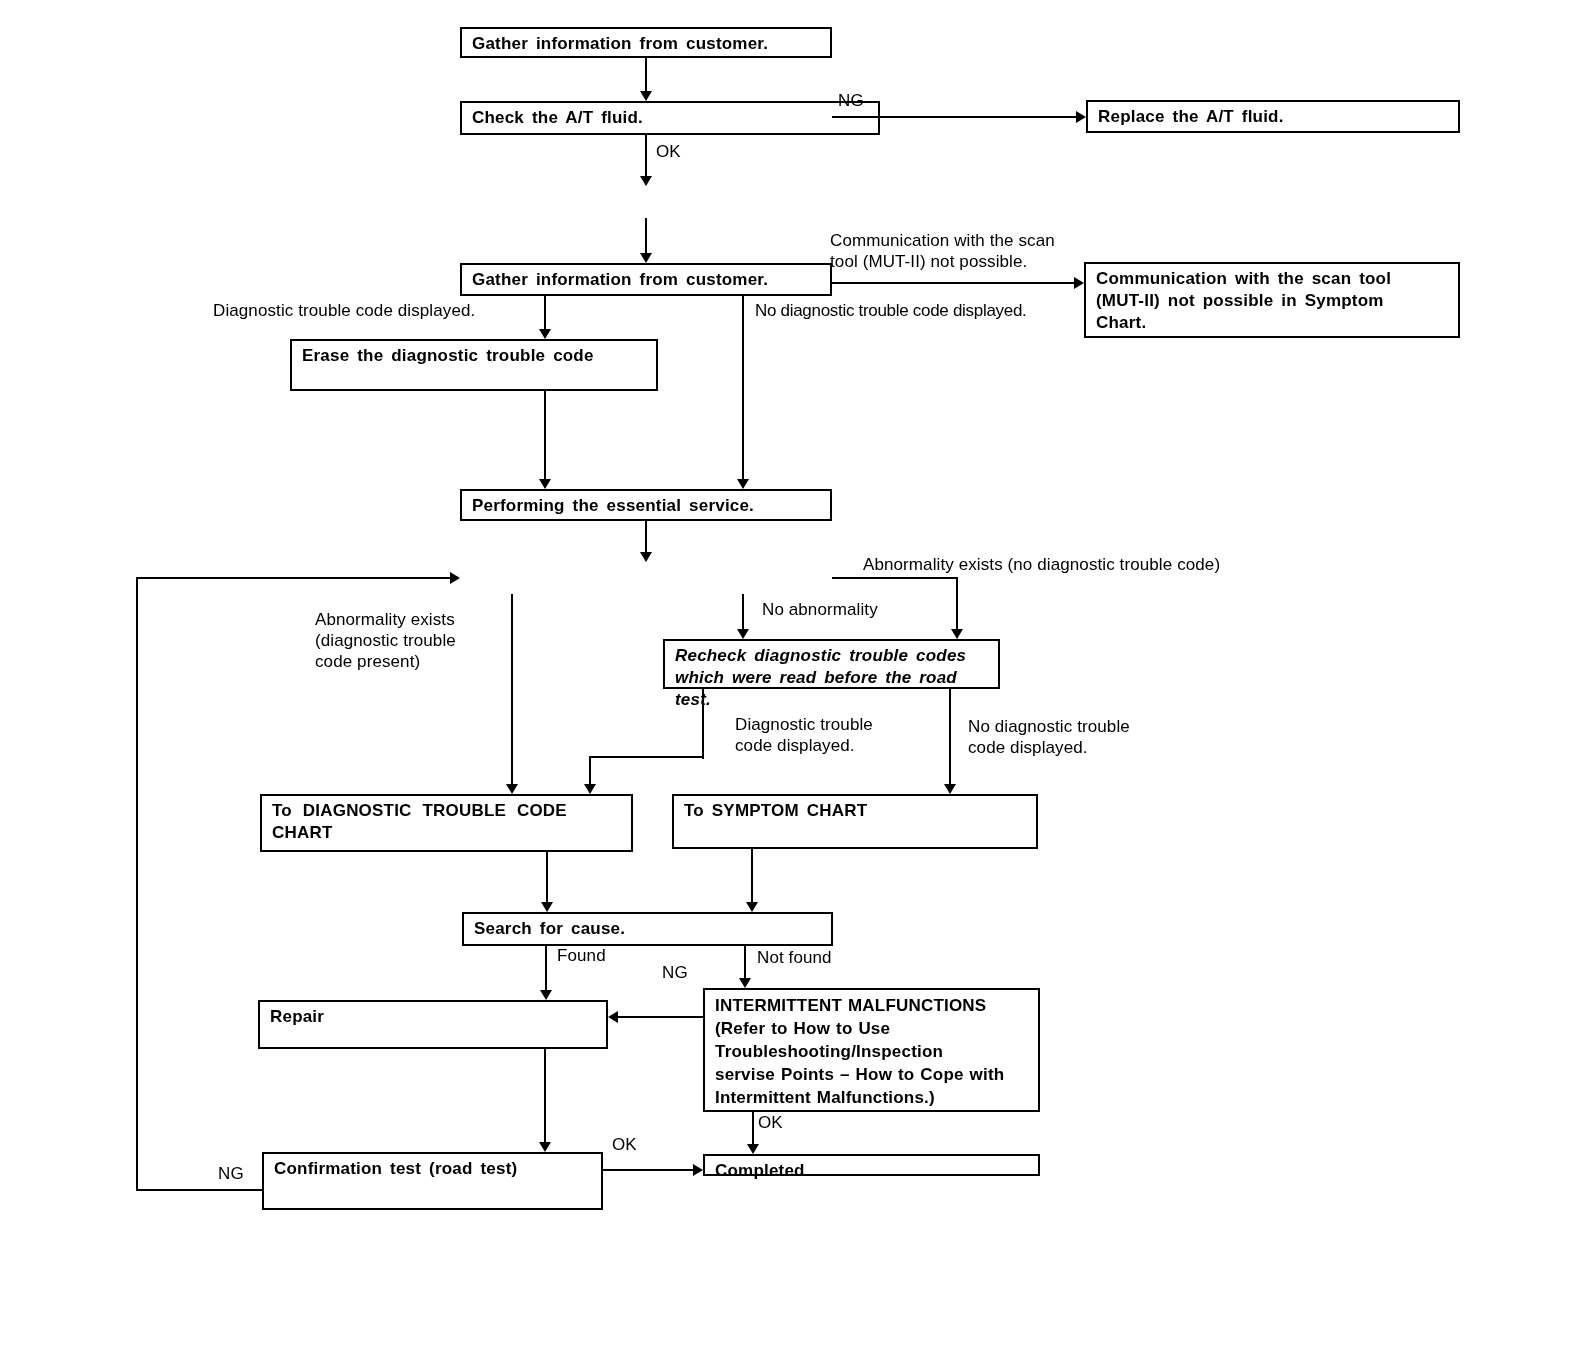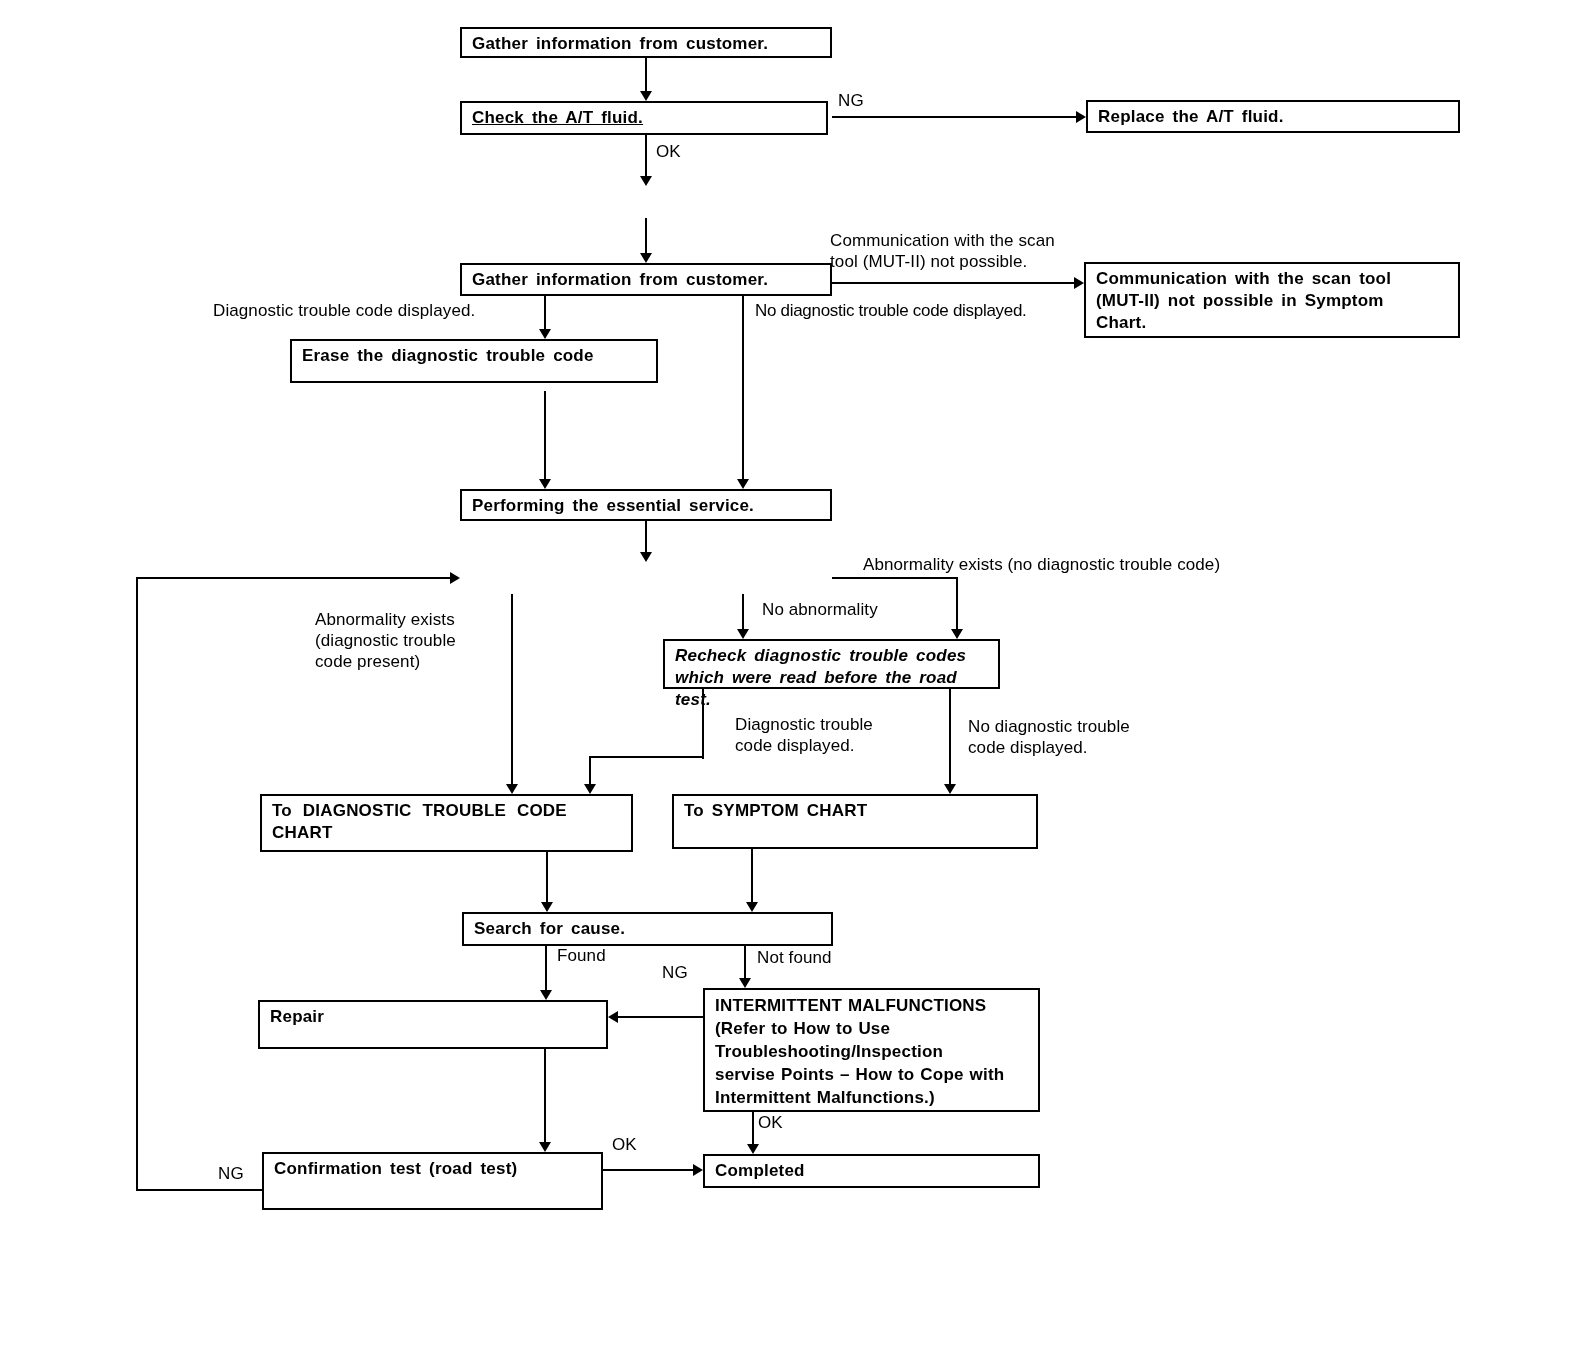--- a/index.html
+++ b/index.html
@@ -24,42 +24,42 @@
   .arr-d{position:absolute;width:0;height:0;border-left:6px solid transparent;border-right:6px solid transparent;border-top:10px solid #000;}
   .arr-r{position:absolute;width:0;height:0;border-top:6px solid transparent;border-bottom:6px solid transparent;border-left:10px solid #000;}
   .arr-l{position:absolute;width:0;height:0;border-top:6px solid transparent;border-bottom:6px solid transparent;border-right:10px solid #000;}
 </style>
 </head>
 <body>
 
 <div class="canvas">
 
   <div class="box" style="left:460px;top:27px;width:372px;height:31px;">Gather information from customer.</div>
-  <div class="box" style="left:460px;top:101px;width:368px;height:34px;text-decoration:underline;">Check the A/T fluid.</div>
+  <div class="box" style="left:460px;top:101px;width:420px;height:34px;">Check the A/T fluid.</div>
   <div class="box" style="left:1086px;top:100px;width:374px;height:33px;">Replace the A/T fluid.</div>
   <div class="box" style="left:460px;top:263px;width:372px;height:33px;">Gather information from customer.</div>
   <div class="box pre" style="left:1084px;top:262px;width:376px;height:76px;">Communication with the scan tool
 (MUT-II) not possible in Symptom
 Chart.</div>
-  <div class="box" style="left:290px;top:339px;width:368px;height:44px;">Erase the diagnostic trouble code</div>
+  <div class="box" style="left:290px;top:339px;width:368px;height:52px;">Erase the diagnostic trouble code</div>
   <div class="box" style="left:460px;top:489px;width:372px;height:32px;">Performing the essential service.</div>
   <div class="box pre" style="left:663px;top:639px;width:337px;height:50px;font-style:italic;">Recheck diagnostic trouble codes
 which were read before the road test.</div>
   <div class="box pre" style="left:260px;top:794px;width:373px;height:58px;word-spacing:6px;">To DIAGNOSTIC TROUBLE CODE
 CHART</div>
   <div class="box" style="left:672px;top:794px;width:366px;height:55px;">To SYMPTOM CHART</div>
   <div class="box" style="left:462px;top:912px;width:371px;height:34px;">Search for cause.</div>
   <div class="box" style="left:258px;top:1000px;width:350px;height:49px;">Repair</div>
   <div class="box pre" style="left:703px;top:988px;width:337px;height:124px;line-height:23px;word-spacing:1px;">INTERMITTENT MALFUNCTIONS
 (Refer to How to Use
 Troubleshooting/Inspection
 servise Points – How to Cope with
 Intermittent Malfunctions.)</div>
   <div class="box" style="left:262px;top:1152px;width:341px;height:58px;">Confirmation test (road test)</div>
-  <div class="box" style="left:703px;top:1154px;width:337px;height:34px;">Completed</div>
+  <div class="box" style="left:703px;top:1154px;width:337px;height:22px;">Completed</div>
 
   <div class="lbl" style="left:838px;top:90px;">NG</div>
   <div class="lbl" style="left:656px;top:141px;">OK</div>
   <div class="lbl pre" style="left:830px;top:230px;">Communication with the scan
 tool (MUT-II) not possible.</div>
   <div class="lbl" style="left:213px;top:300px;">Diagnostic trouble code displayed.</div>
   <div class="lbl" style="left:755px;top:300px;letter-spacing:-0.3px;">No diagnostic trouble code displayed.</div>
   <div class="lbl" style="left:863px;top:554px;">Abnormality exists (no diagnostic trouble code)</div>
   <div class="lbl" style="left:762px;top:599px;">No abnormality</div>
   <div class="lbl pre" style="left:315px;top:609px;">Abnormality exists

